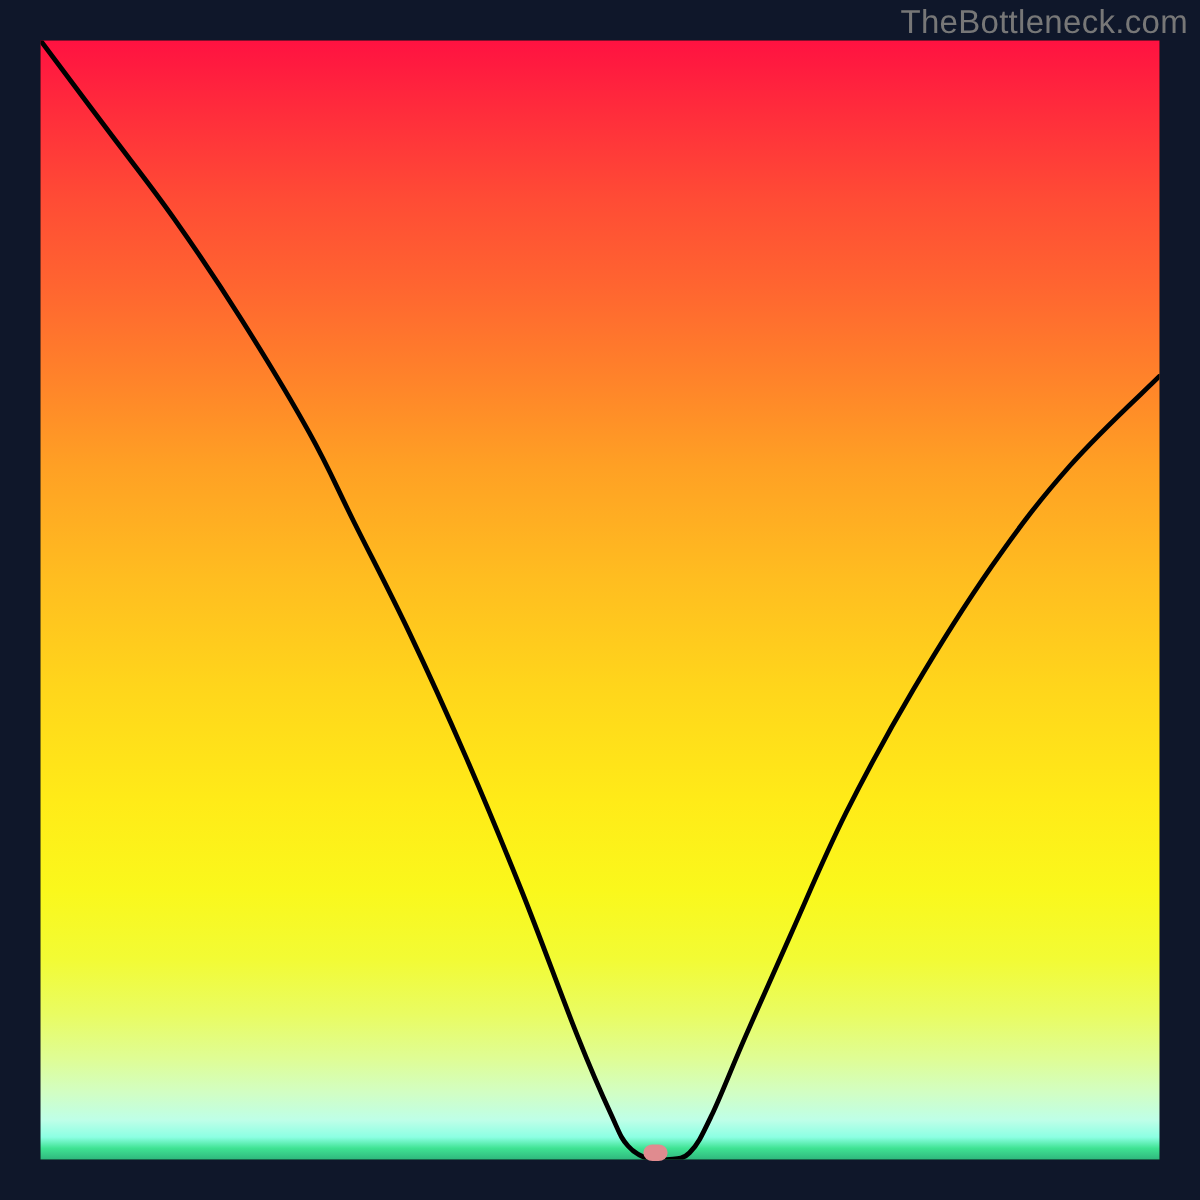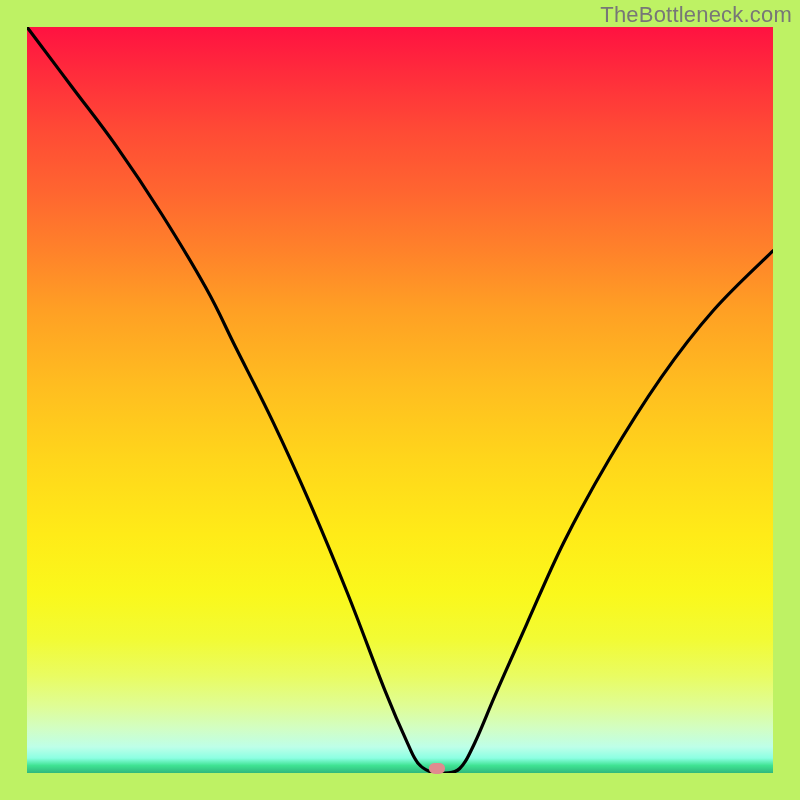--- a/index.html
+++ b/index.html
@@ -8,21 +8,21 @@
     width: 800px;
     height: 800px;
     background: #000;
     font-family: Arial, Helvetica, sans-serif;
     overflow: hidden;
   }
   .wrap {
     position: relative;
     width: 800px;
     height: 800px;
-    background: #bef264;
+    background: #0f172a;
   }
   .watermark {
     position: absolute;
     top: 2px;
     right: 8px;
     color: #777;
     font-size: 22px;
     letter-spacing: 0.2px;
     z-index: 10;
   }

